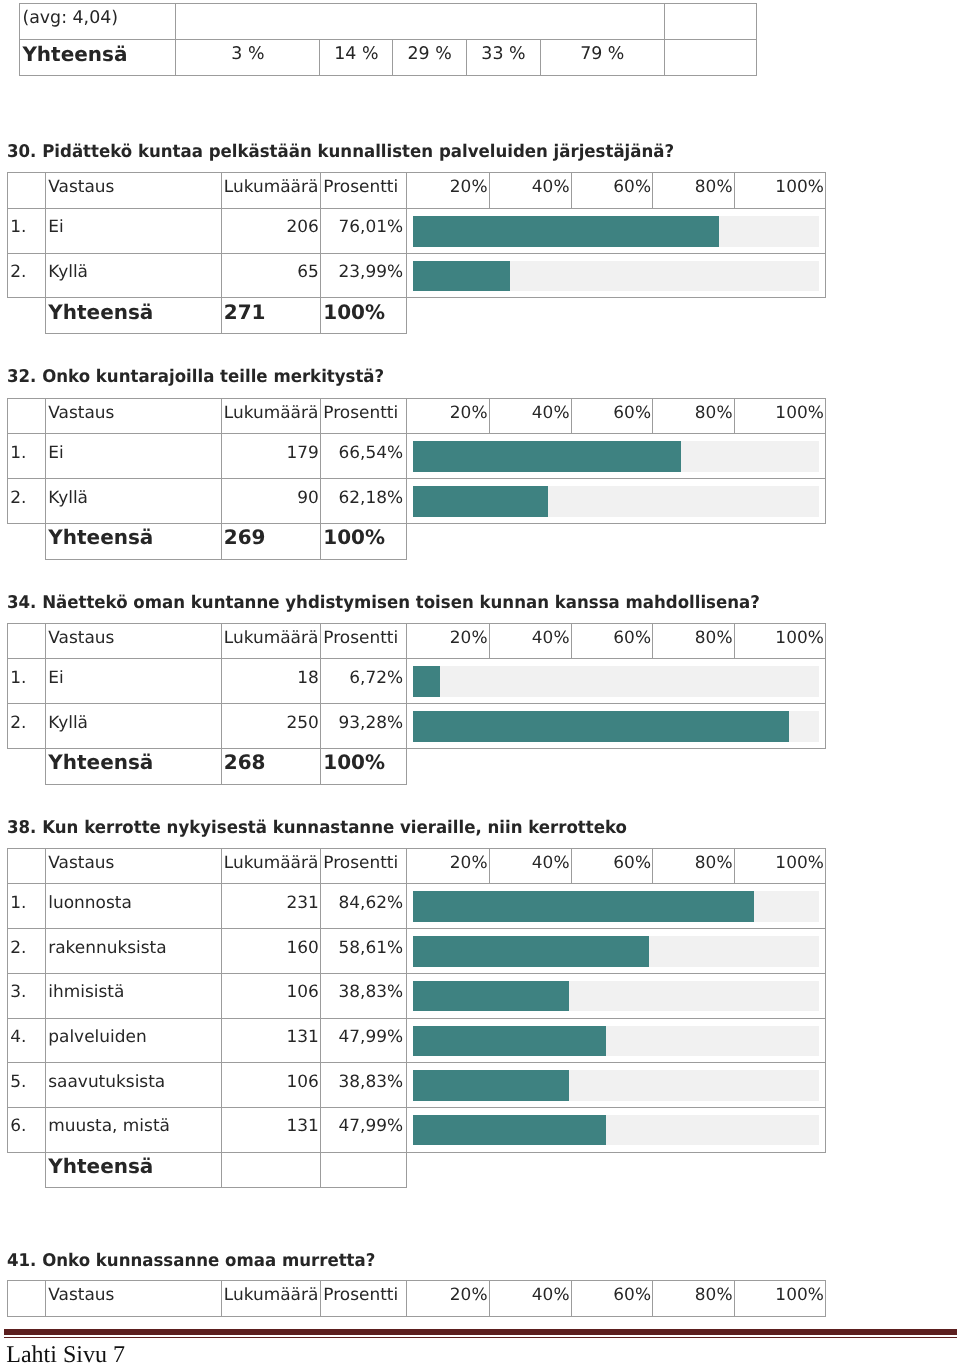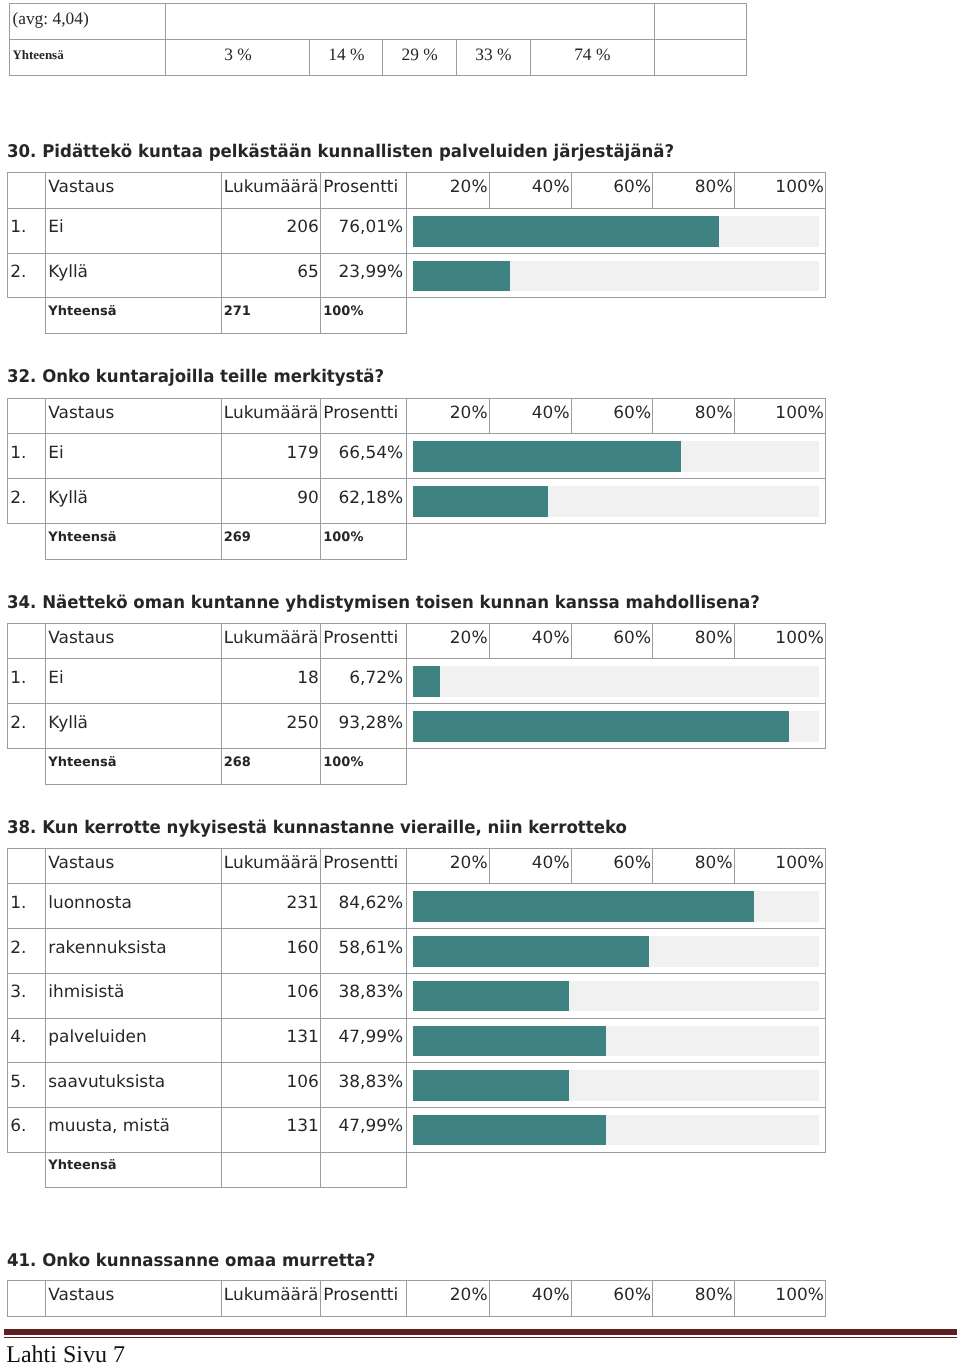--- a/index.html
+++ b/index.html
@@ -13,21 +13,21 @@
   .qtable td{border:1px solid #9c9c9c;padding:0;vertical-align:middle;
              font-size:16.95px;line-height:1;color:#262626;padding-bottom:8px;
              box-sizing:border-box;}
   .qtable td.c-num{text-align:left;padding-left:2.6px;}
   .qtable td.c-ans{text-align:left;padding-left:2.2px;}
   .qtable td.c-cnt{text-align:right;padding-right:1.3px;}
   .qtable td.c-pct{text-align:right;padding-right:3.0px;}
   .qtable td.c-ax{text-align:right;padding-right:1.1px;}
   .blank{border:0 !important;}
   .qtable td.c-lbl{text-align:left;padding-left:2.4px;}
-  .qtable tr td.b{font-weight:bold;font-size:13px;}
+  .qtable tr td.b{font-weight:bold;font-size:20px;}
   .ctbl td{padding-bottom:5.9px;font-size:17.4px;}
 
   .barcell{position:relative;padding:0;}
   .track{position:absolute;left:6px;top:7px;width:406px;height:30.5px;background:#f1f1f1;}
   .fill{position:absolute;left:6px;top:7px;height:30.5px;background:#3e8281;}
 
   .qh{position:absolute;left:7px;font-weight:bold;font-size:17.5px;
       line-height:1;white-space:nowrap;color:#262626;
       transform:scaleX(0.948);transform-origin:left top;}
 
@@ -35,21 +35,21 @@
   .mseg{position:absolute;top:0;height:28.3px;}
 
   .footrule{position:absolute;left:3.8px;}
   .foottext{position:absolute;font-family:"Liberation Serif",serif;
             font-size:24px;line-height:1;color:#111111;white-space:nowrap;}
 </style>
 </head>
 <body>
 
 <div class="page" id="page">
-    <table class="qtable ctbl" style="top: 3.4px; left: 9px; width: 737.4px; font-family: Liberation Serif, serif;">
+    <table class="qtable ctbl" style="top: 3.4px; left: 19px; width: 737.4px;">
       <colgroup>
         <col style="width: 156.3px;">
         <col style="width: 144.2px;">
         <col style="width: 72.7px;">
         <col style="width: 73.9px;">
         <col style="width: 73.8px;">
         <col style="width: 123.8px;">
         <col style="width: 92.7px;">
       </colgroup>
       <tbody>
@@ -57,21 +57,21 @@
           <td class="c-lbl" style="height: 35.7px;">(avg: 4,04)</td>
           <td colspan="5" style="height: 35.7px;"></td>
           <td style="height: 35.7px;"></td>
         </tr>
         <tr>
           <td class="c-lbl b" style="height: 35.7px;">Yhteensä</td>
           <td style="text-align: center; height: 35.7px;">3 %</td>
           <td style="text-align: center; height: 35.7px;">14 %</td>
           <td style="text-align: center; height: 35.7px;">29 %</td>
           <td style="text-align: center; height: 35.7px;">33 %</td>
-          <td style="text-align: center; height: 35.7px;">74 %</td>
+          <td style="text-align: center; height: 35.7px;">79 %</td>
           <td style="height: 35.7px;"></td>
         </tr>
       </tbody>
     </table>
     <div class="qh" style="top: 144.2px;">30. Pidättekö kuntaa pelkästään kunnallisten palveluiden järjestäjänä?</div>
     <table class="qtable" style="top: 172.4px; width: 818.3px;">
       <colgroup>
         <col style="width: 38.5px;">
         <col style="width: 175.5px;">
         <col style="width: 99.5px;">

